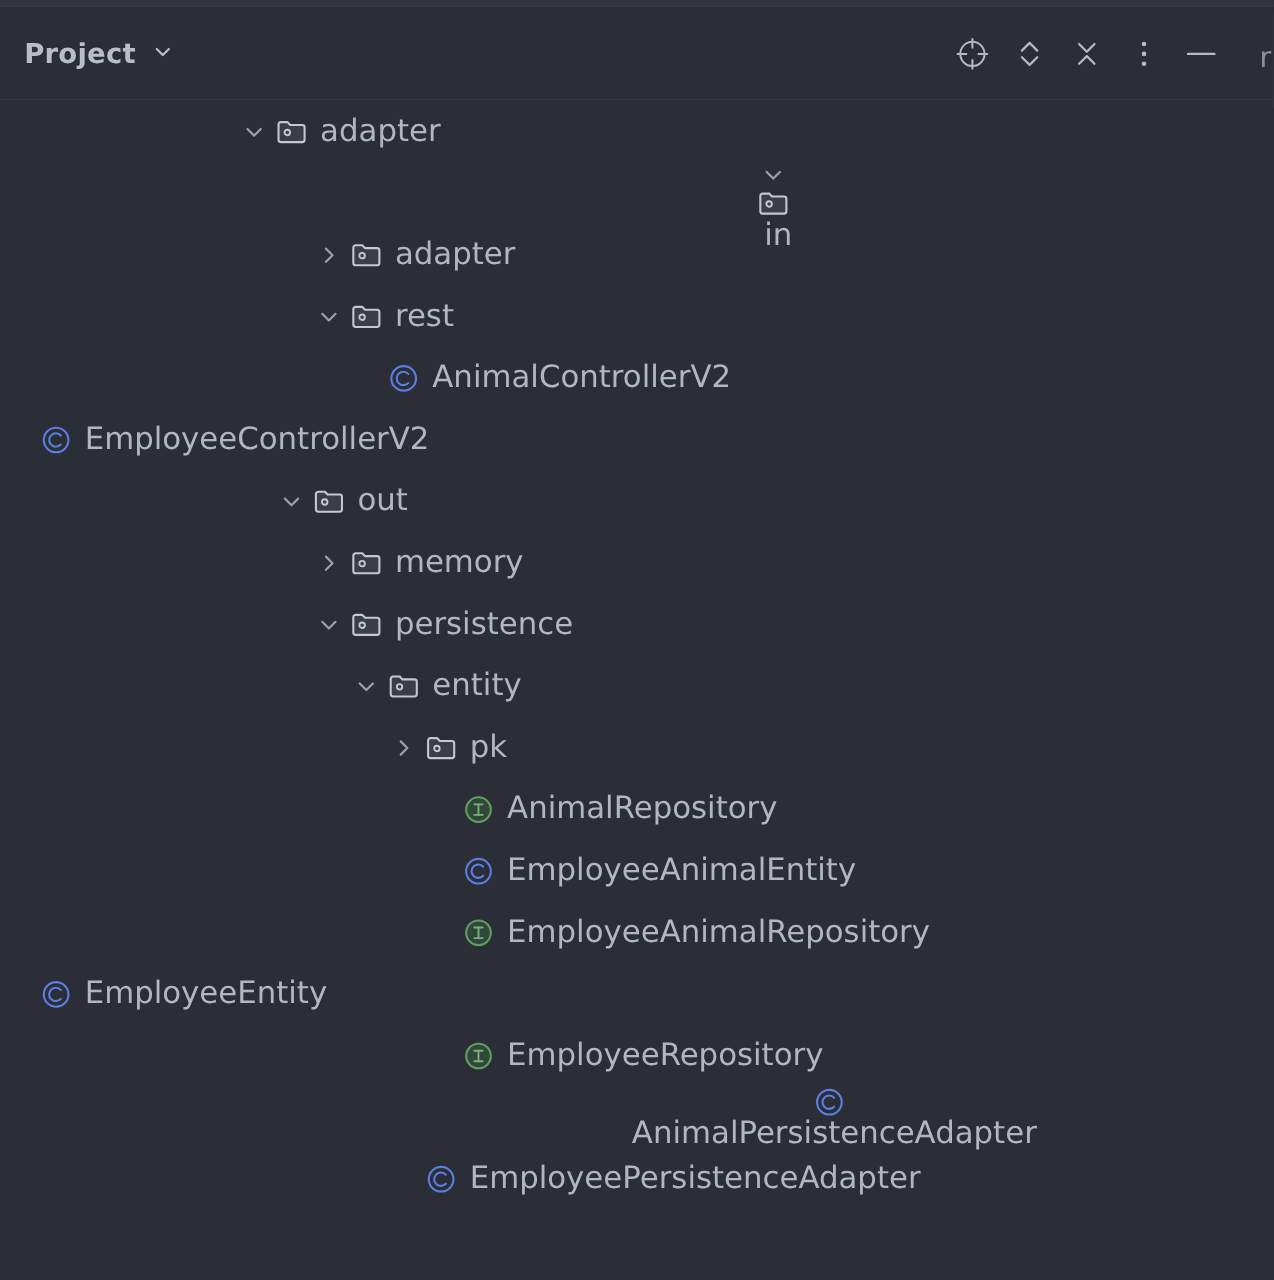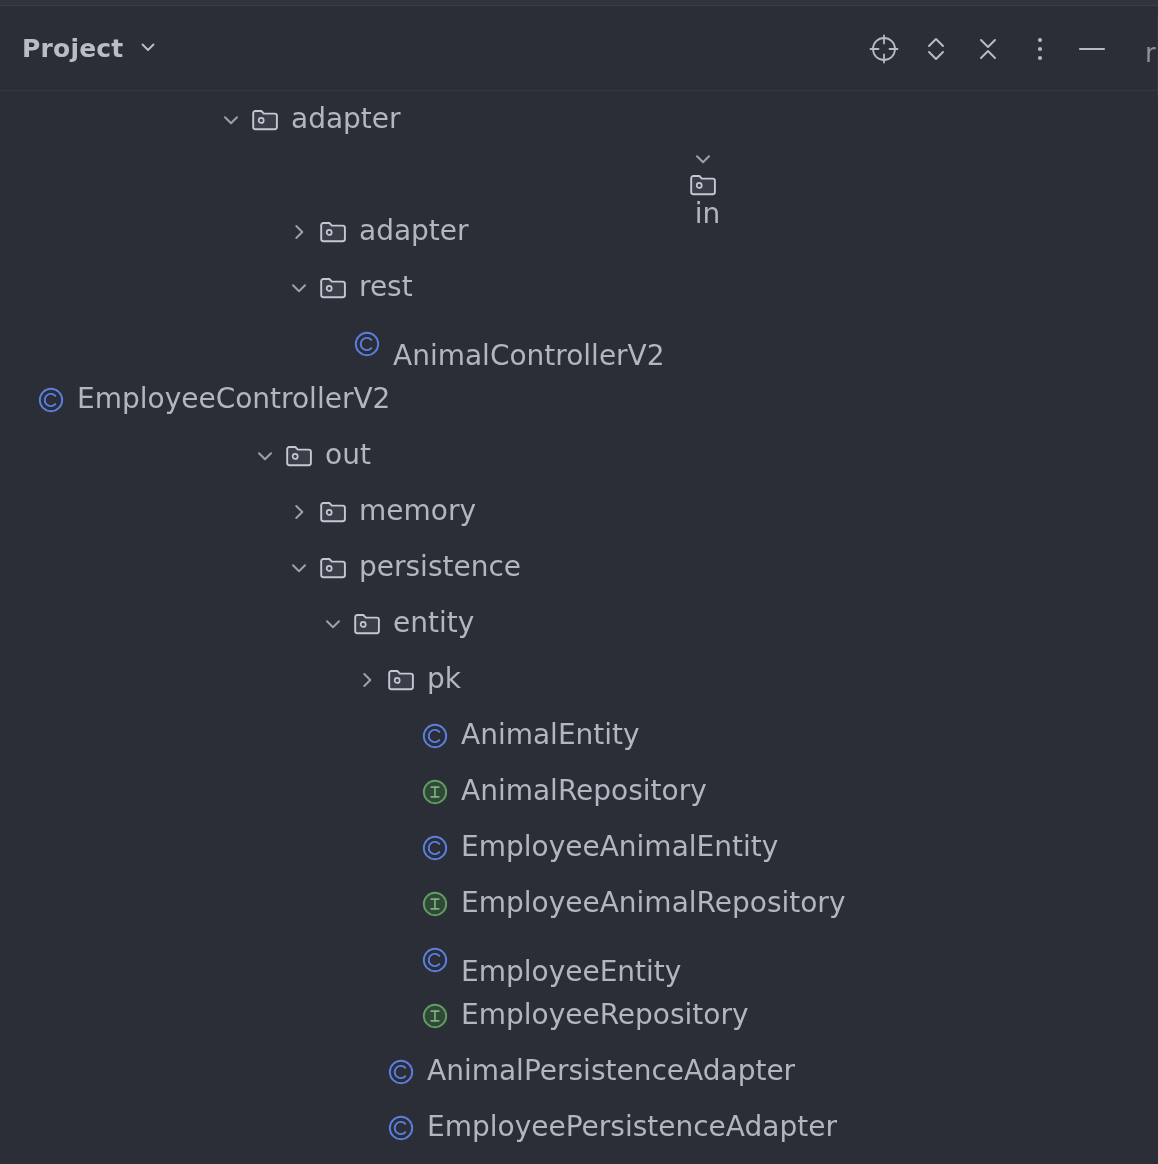--- a/index.html
+++ b/index.html
@@ -272,21 +272,21 @@
   </svg>
 </span>
         <span class="node-icon">
   <svg width="30" height="30" viewBox="0 0 30 30">
     <path d="M3.2 8.2 a2.2 2.2 0 0 1 2.2-2.2 h6.0 l2.4 2.6 h10.9 a2.2 2.2 0 0 1 2.2 2.2 v11.2 a2.2 2.2 0 0 1 -2.2 2.2 h-19.3 a2.2 2.2 0 0 1 -2.2 -2.2 z" fill="#3b3e49" stroke="#c4c8d2" stroke-width="1.9" stroke-linejoin="round"></path>
     <circle cx="11.2" cy="15.4" r="2.5" fill="none" stroke="#c4c8d2" stroke-width="1.7"></circle>
   </svg>
 </span>
         <span class="node-label">rest</span>
       </div>
-      <div class="tree-row" style="padding-left: 316px; align-items: flex-end;">
+      <div class="tree-row" style="padding-left: 316px;">
         <span class="tw-toggle empty"></span>
         <span class="node-icon">
   <svg width="28" height="28" viewBox="0 0 28 28">
     <circle cx="14" cy="14" r="11.2" fill="none" stroke="#5b7fe0" stroke-width="1.9"></circle>
     <path d="M18.3 9.9 a6.1 6.1 0 1 0 0 8.2" fill="none" stroke="#5b7fe0" stroke-width="1.9" stroke-linecap="round"></path>
   </svg>
 </span>
         <span class="node-label">AnimalControllerV2</span>
       </div>
       <div class="tree-row" style="">
@@ -361,30 +361,20 @@
     <path d="M8.3 5 L14.3 11 L8.3 17" fill="none" stroke="#9ba0ab" stroke-width="2" stroke-linecap="round" stroke-linejoin="round"></path>
   </svg>
 </span>
         <span class="node-icon">
   <svg width="30" height="30" viewBox="0 0 30 30">
     <path d="M3.2 8.2 a2.2 2.2 0 0 1 2.2-2.2 h6.0 l2.4 2.6 h10.9 a2.2 2.2 0 0 1 2.2 2.2 v11.2 a2.2 2.2 0 0 1 -2.2 2.2 h-19.3 a2.2 2.2 0 0 1 -2.2 -2.2 z" fill="#3b3e49" stroke="#c4c8d2" stroke-width="1.9" stroke-linejoin="round"></path>
     <circle cx="11.2" cy="15.4" r="2.5" fill="none" stroke="#c4c8d2" stroke-width="1.7"></circle>
   </svg>
 </span>
         <span class="node-label">pk</span>
-      </div>
-      <div class="tree-row" style="padding-left: 384px;">
-        <span class="tw-toggle empty"></span>
-        <span class="node-icon">
-  <svg width="28" height="28" viewBox="0 0 28 28">
-    <circle cx="14" cy="14" r="11.2" fill="none" stroke="#5b7fe0" stroke-width="1.9"></circle>
-    <path d="M18.3 9.9 a6.1 6.1 0 1 0 0 8.2" fill="none" stroke="#5b7fe0" stroke-width="1.9" stroke-linecap="round"></path>
-  </svg>
-</span>
-        <span class="node-label">AnimalEntity</span>
       </div>
       <div class="tree-row" style="padding-left: 384px;">
         <span class="tw-toggle empty"></span>
         <span class="node-icon">
   <svg width="28" height="28" viewBox="0 0 28 28">
     <circle cx="14" cy="14" r="11.2" fill="#31473a" stroke="#5f9e5f" stroke-width="1.9"></circle>
     <line x1="10.2" y1="9.2" x2="17.8" y2="9.2" stroke="#79b279" stroke-width="1.7" stroke-linecap="round"></line>
     <line x1="14" y1="9.2" x2="14" y2="18.8" stroke="#79b279" stroke-width="1.7" stroke-linecap="round"></line>
     <line x1="10.2" y1="18.8" x2="17.8" y2="18.8" stroke="#79b279" stroke-width="1.7" stroke-linecap="round"></line>
   </svg>
@@ -406,21 +396,21 @@
         <span class="node-icon">
   <svg width="28" height="28" viewBox="0 0 28 28">
     <circle cx="14" cy="14" r="11.2" fill="#31473a" stroke="#5f9e5f" stroke-width="1.9"></circle>
     <line x1="10.2" y1="9.2" x2="17.8" y2="9.2" stroke="#79b279" stroke-width="1.7" stroke-linecap="round"></line>
     <line x1="14" y1="9.2" x2="14" y2="18.8" stroke="#79b279" stroke-width="1.7" stroke-linecap="round"></line>
     <line x1="10.2" y1="18.8" x2="17.8" y2="18.8" stroke="#79b279" stroke-width="1.7" stroke-linecap="round"></line>
   </svg>
 </span>
         <span class="node-label">EmployeeAnimalRepository</span>
       </div>
-      <div class="tree-row" style="padding-left: 384px; align-items: flex-end;">
+      <div class="tree-row" style="">
         <span class="tw-toggle empty"></span>
         <span class="node-icon">
   <svg width="28" height="28" viewBox="0 0 28 28">
     <circle cx="14" cy="14" r="11.2" fill="none" stroke="#5b7fe0" stroke-width="1.9"></circle>
     <path d="M18.3 9.9 a6.1 6.1 0 1 0 0 8.2" fill="none" stroke="#5b7fe0" stroke-width="1.9" stroke-linecap="round"></path>
   </svg>
 </span>
         <span class="node-label">EmployeeEntity</span>
       </div>
       <div class="tree-row" style="padding-left: 384px;">
@@ -428,35 +418,35 @@
         <span class="node-icon">
   <svg width="28" height="28" viewBox="0 0 28 28">
     <circle cx="14" cy="14" r="11.2" fill="#31473a" stroke="#5f9e5f" stroke-width="1.9"></circle>
     <line x1="10.2" y1="9.2" x2="17.8" y2="9.2" stroke="#79b279" stroke-width="1.7" stroke-linecap="round"></line>
     <line x1="14" y1="9.2" x2="14" y2="18.8" stroke="#79b279" stroke-width="1.7" stroke-linecap="round"></line>
     <line x1="10.2" y1="18.8" x2="17.8" y2="18.8" stroke="#79b279" stroke-width="1.7" stroke-linecap="round"></line>
   </svg>
 </span>
         <span class="node-label">EmployeeRepository</span>
       </div>
+      <div class="tree-row" style="padding-left: 350px; flex-direction: column;">
+        <span class="tw-toggle empty"></span>
+        <span class="node-icon">
+  <svg width="28" height="28" viewBox="0 0 28 28">
+    <circle cx="14" cy="14" r="11.2" fill="none" stroke="#5b7fe0" stroke-width="1.9"></circle>
+    <path d="M18.3 9.9 a6.1 6.1 0 1 0 0 8.2" fill="none" stroke="#5b7fe0" stroke-width="1.9" stroke-linecap="round"></path>
+  </svg>
+</span>
+        <span class="node-label">AnimalPersistenceAdapter</span>
+      </div>
       <div class="tree-row" style="padding-left: 350px;">
         <span class="tw-toggle empty"></span>
         <span class="node-icon">
   <svg width="28" height="28" viewBox="0 0 28 28">
     <circle cx="14" cy="14" r="11.2" fill="none" stroke="#5b7fe0" stroke-width="1.9"></circle>
     <path d="M18.3 9.9 a6.1 6.1 0 1 0 0 8.2" fill="none" stroke="#5b7fe0" stroke-width="1.9" stroke-linecap="round"></path>
   </svg>
 </span>
-        <span class="node-label">AnimalPersistenceAdapter</span>
-      </div>
-      <div class="tree-row" style="padding-left: 350px;">
-        <span class="tw-toggle empty"></span>
-        <span class="node-icon">
-  <svg width="28" height="28" viewBox="0 0 28 28">
-    <circle cx="14" cy="14" r="11.2" fill="none" stroke="#5b7fe0" stroke-width="1.9"></circle>
-    <path d="M18.3 9.9 a6.1 6.1 0 1 0 0 8.2" fill="none" stroke="#5b7fe0" stroke-width="1.9" stroke-linecap="round"></path>
-  </svg>
-</span>
         <span class="node-label">EmployeePersistenceAdapter</span>
       </div>
     </div>
 
 </div>
 
 </body></html>

